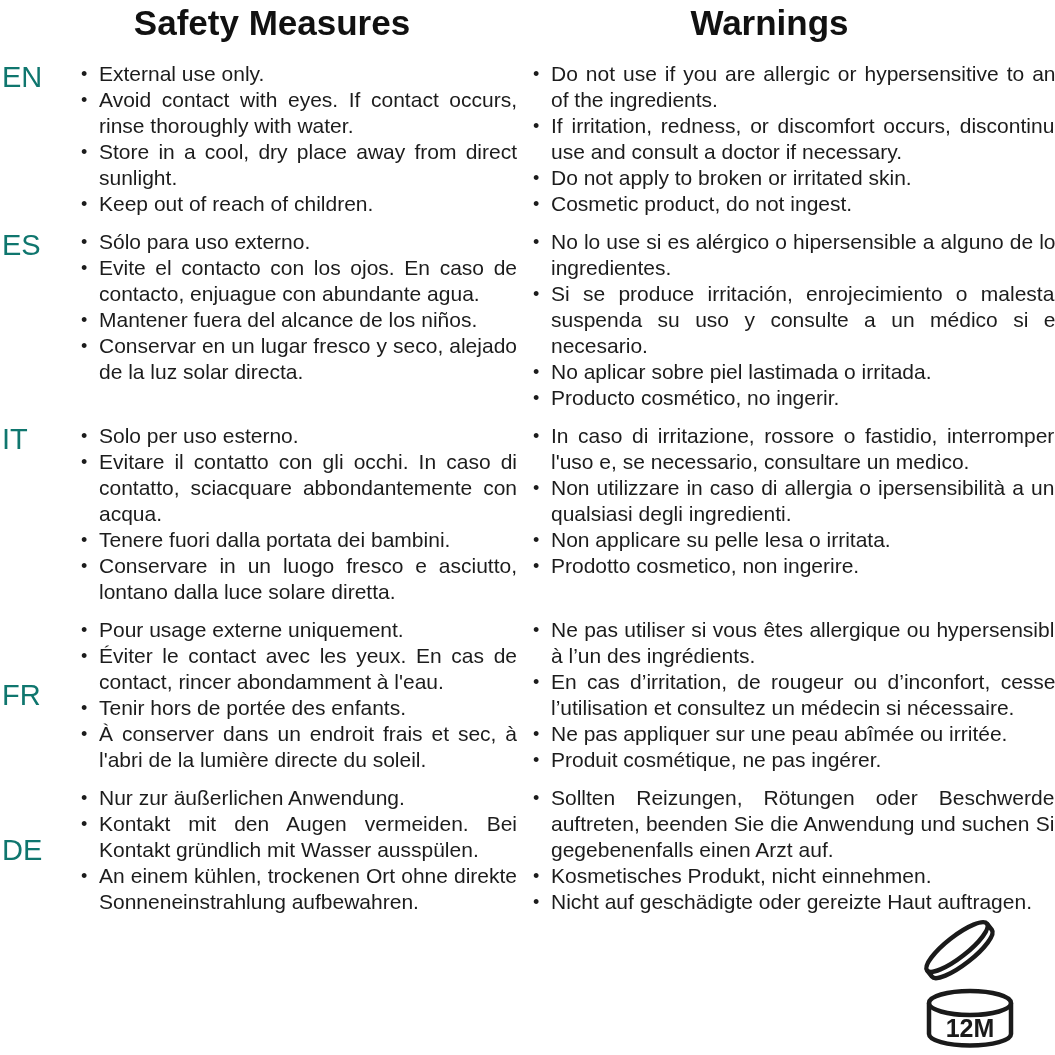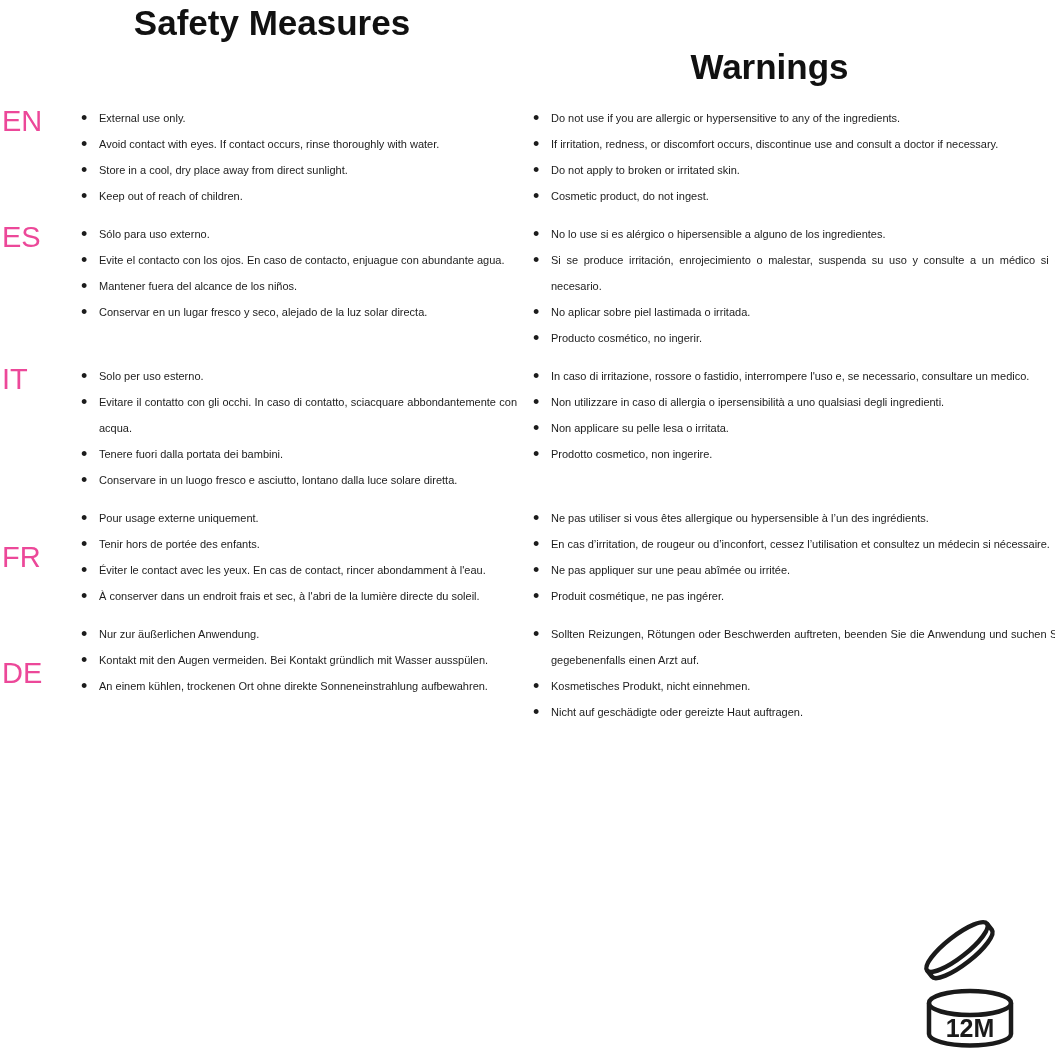--- a/index.html
+++ b/index.html
@@ -23,34 +23,34 @@
   .col-title {
     margin: 0 0 6px 0;
     font-size: 35px;
     font-weight: 700;
     text-align: center;
     letter-spacing: 0px;
     line-height: 1.1;
     position: relative;
   }
   .title-safety { grid-column: 2; left: -25px; }
-  .title-warnings { grid-column: 3; left: -28px; margin-top: 44px; }
+  .title-warnings { grid-column: 3; left: -28px; }
   .spacer { grid-column: 1; }
   .lang {
     font-size: 29px;
     font-weight: 400;
     line-height: 1.05;
     padding-top: 1px;
-    color: #ec4899;
+    color: #0f766e;
   }
   .lang.v-center { align-self: center; }
   ul.blist {
     margin: 0; padding: 0;
     list-style: none;
-    font-size: 11px;
+    font-size: 21px;
     line-height: 26px;
     text-align: justify;
     color: #1c1c1c;
   }
   ul.blist li {
     position: relative;
     padding-left: 22px;
   }
   ul.blist li::before {
     content: "\2022";
@@ -115,22 +115,22 @@
   <ul class="blist">
     <li>In caso di irritazione, rossore o fastidio, interrompere l'uso e, se necessario, consultare un medico.</li>
     <li>Non utilizzare in caso di allergia o ipersensibilità a uno qualsiasi degli ingredienti.</li>
     <li>Non applicare su pelle lesa o irritata.</li>
     <li>Prodotto cosmetico, non ingerire.</li>
   </ul>
 
   <div class="lang v-center">FR</div>
   <ul class="blist">
     <li>Pour usage externe uniquement.</li>
+    <li>Éviter le contact avec les yeux. En cas de contact, rincer abondamment à l'eau.</li>
     <li>Tenir hors de portée des enfants.</li>
-    <li>Éviter le contact avec les yeux. En cas de contact, rincer abondamment à l'eau.</li>
     <li>À conserver dans un endroit frais et sec, à l'abri de la lumière directe du soleil.</li>
   </ul>
   <ul class="blist">
     <li>Ne pas utiliser si vous êtes allergique ou hypersensible à l’un des ingrédients.</li>
     <li>En cas d’irritation, de rougeur ou d’inconfort, cessez l’utilisation et consultez un médecin si nécessaire.</li>
     <li>Ne pas appliquer sur une peau abîmée ou irritée.</li>
     <li>Produit cosmétique, ne pas ingérer.</li>
   </ul>
 
   <div class="lang v-center">DE</div>

